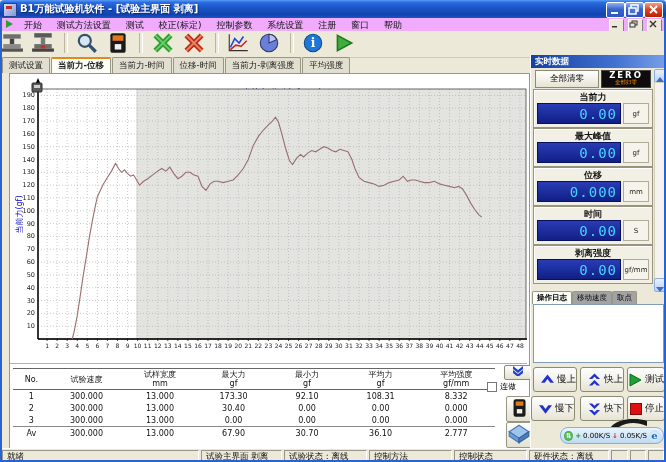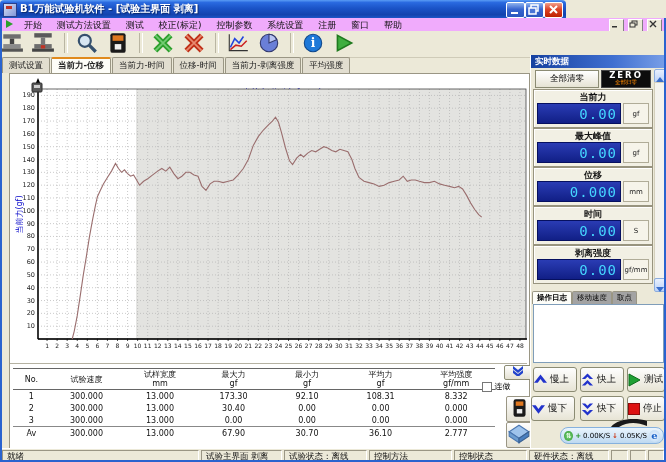--- a/index.html
+++ b/index.html
@@ -1,19 +1,19 @@
 <!DOCTYPE html>
 <html><head>
 <meta charset="utf-8">
 <style>
   html,body{margin:0;padding:0;background:#9a9a9a;}
   .app{position:relative;width:666px;height:462px;background:#ece9d8;font-family:"DejaVu Sans",sans-serif;overflow:hidden;user-select:none;}
   .abs{position:absolute;}
   
-  .titlebar{left:0;top:0;width:566px;height:18px;background:linear-gradient(180deg,#5a9cf5 0%,#2a6ae0 14%,#1b54c8 45%,#1243ae 82%,#1d55c8 100%);border-radius:4px 4px 0 0;}
+  .titlebar{left:0;top:0;width:666px;height:18px;background:linear-gradient(180deg,#5a9cf5 0%,#2a6ae0 14%,#1b54c8 45%,#1243ae 82%,#1d55c8 100%);border-radius:4px 4px 0 0;}
   .title-icon{left:3px;top:3px;width:12px;height:12px;background:linear-gradient(135deg,#d8dff2,#7f96d8);border:1px solid #29408c;}
   .title-icon i{position:absolute;left:2px;top:2px;width:6px;height:3px;background:#c03324;}
   .title-text{left:20px;top:2px;color:#fff;font-size:10px;font-weight:bold;text-shadow:1px 1px 1px #0b2a6e;white-space:nowrap;}
   .winbtn{top:2px;width:17px;height:14px;border:1px solid #fff;border-radius:2px;background:linear-gradient(180deg,#8fb3ef,#3765cf 45%,#2a56be);}
   .winbtn svg{position:absolute;left:2px;top:1px;}
   .btn-close{background:linear-gradient(180deg,#f3a08c,#dd4427 45%,#bd2000);}
   
   .menubar{left:0;top:18px;width:666px;height:13px;background:#f0abfc;border-bottom:1px solid #d8d4c0;font-size:9px;color:#111;}
   .menu-item{display:inline-block;padding:0 6px;line-height:13px;}
   .menu-play{display:inline-block;width:0;height:0;margin:2px 2px 0 6px;border-left:7px solid #2ba02b;border-top:4px solid transparent;border-bottom:4px solid transparent;}
@@ -33,41 +33,41 @@
   .chart-ylabel{left:-18px;top:135px;width:54px;text-align:center;font-size:8px;color:#0000c8;transform:rotate(-90deg);}
   .chart-xlabel{left:192px;top:275px;width:160px;text-align:center;font-size:8px;color:#0000c8;}
   .table-sep{left:0;top:289px;width:517px;height:2px;border-top:1px solid #b5b2a2;border-bottom:1px solid #fff;}
   
   table.results{position:absolute;left:3px;top:294px;width:482px;border-collapse:collapse;table-layout:fixed;font-size:8px;color:#111;}
   table.results th{font-weight:normal;padding:0;line-height:9px;border-top:1px solid #666;border-bottom:1px solid #666;height:20px;}
   table.results td{text-align:center;height:12px;padding:0;}
   tr.avg-row td{border-top:1px solid #888;}
   .side-ctl{font-size:8px;}
   .chev-btn{left:494px;top:291px;width:26px;height:13px;background:linear-gradient(#fefefe,#e4e1d2);border:1px solid #8b8b73;border-radius:2px;text-align:center;}
-  .chk-row{left:472px;top:307px;width:34px;height:10px;}
+  .chk-row{left:472px;top:307px;width:34px;height:10px;text-align:right;}
   .chk-box{display:inline-block;width:8px;height:8px;border:1px solid #777;background:#fff;vertical-align:middle;}
   .icon-btn{width:26px;height:24px;background:linear-gradient(#fefefe,#e4e1d2);border:1px solid #9a9684;border-radius:2px;}
   
   .right-panel{left:530px;top:55px;width:136px;height:393px;background:#ece9d8;border-left:1px solid #fff;}
   .rp-header{left:0;top:0;width:136px;height:13px;background:linear-gradient(90deg,#1641a0,#3f6fd0 60%,#7aa0e8);color:#fff;font-size:8.5px;font-weight:bold;line-height:13px;padding-left:4px;box-sizing:border-box;}
   .zero-all{left:4px;top:15px;width:62px;height:16px;background:linear-gradient(#ffffff,#e6e3d4);border:1px solid #8b8b73;font-size:8.5px;text-align:center;line-height:15px;}
   .zero-btn{left:70px;top:15px;width:48px;height:16px;background:#0d0d0d;border:1px solid #444;color:#fff;text-align:center;}
   .zero-btn .z1{font-size:8.5px;font-weight:bold;letter-spacing:2px;line-height:9px;}
   .zero-btn .z2{font-size:5.5px;color:#ff8a00;line-height:5px;}
   .readout{left:2px;width:118px;height:37px;border:1px solid #98947f;background:#f2f0e4;box-shadow:inset 1px 1px 0 #fff;}
   .ro-label{position:absolute;left:0;top:1px;width:100%;text-align:center;font-size:9px;font-weight:bold;color:#111;}
   .ro-display{position:absolute;left:3px;top:13px;width:84px;height:21px;background:linear-gradient(#2a3cb4,#111f86);border:1px solid #061060;color:#45d6ff;font-family:"DejaVu Sans Mono",monospace;font-size:14px;text-align:right;line-height:21px;padding-right:3px;box-sizing:border-box;letter-spacing:1px;}
   .ro-unit{position:absolute;left:89px;top:13px;width:26px;height:21px;background:#f6f4ea;border:1px solid #b0ac98;font-size:7px;text-align:center;line-height:20px;color:#222;box-sizing:border-box;overflow:hidden;}
   .vscroll-arrow{left:123px;width:12px;height:12px;background:linear-gradient(#e8f0fe,#bcd2f8);border:1px solid #8cadde;border-radius:2px;}
   .vscroll-track{left:123px;top:27px;width:12px;height:208px;background:#f4f3ee;border:1px solid #d4d0bc;box-sizing:border-box;}
   .rp-tabs{left:1px;top:236px;width:134px;height:13px;font-size:7.5px;}
   .rp-tab{display:inline-block;padding:1px 4px;border:1px solid #9a9684;border-bottom:none;border-radius:2px 2px 0 0;background:#a3a3a3;vertical-align:bottom;}
   .rp-tab.active{background:#fdfdf8;font-weight:bold;}
   .log-box{left:2px;top:249px;width:131px;height:59px;background:#fff;border:1px solid #7f9db9;box-sizing:border-box;}
-  .ctl-btn{height:25px;background:linear-gradient(#fefefe,#e7e4d5);border:1px solid #8b8b73;border-radius:3px;font-size:9.5px;color:#111;display:flex;align-items:center;justify-content:flex-start;gap:3px;box-sizing:border-box;}
+  .ctl-btn{height:25px;background:linear-gradient(#fefefe,#e7e4d5);border:1px solid #8b8b73;border-radius:3px;font-size:9.5px;color:#111;display:flex;align-items:center;justify-content:flex-end;gap:3px;box-sizing:border-box;}
   .net-widget{left:29px;top:372px;width:104px;height:17px;background:linear-gradient(#eaf5fd,#bed9f1);border:1px solid #86b1dd;border-radius:8px;font-size:7px;display:flex;align-items:center;gap:2px;padding:0 3px;box-sizing:border-box;}
   .net-ico{width:10px;height:10px;border-radius:50%;background:radial-gradient(#8ee08e,#1f8f1f);color:#fff;font-size:7px;text-align:center;line-height:10px;}
   .e-ico{width:12px;height:12px;border-radius:50%;background:radial-gradient(#eaf4ff,#bcd8f2);color:#1a62c8;font-weight:bold;font-size:10px;text-align:center;line-height:12px;font-family:"DejaVu Serif",serif;}
   
   .statusbar{left:0;top:448px;width:666px;height:14px;background:#ece9d8;border-top:1px solid #fff;font-size:8.5px;color:#111;}
   .status-cell{position:absolute;top:1px;height:11px;line-height:11px;padding:0 4px;border:1px solid;border-color:#9a9684 #fff #fff #9a9684;box-sizing:border-box;white-space:nowrap;overflow:hidden;}
   
   .win-border{background:#2a63cf;}
 </style>
 </head>

